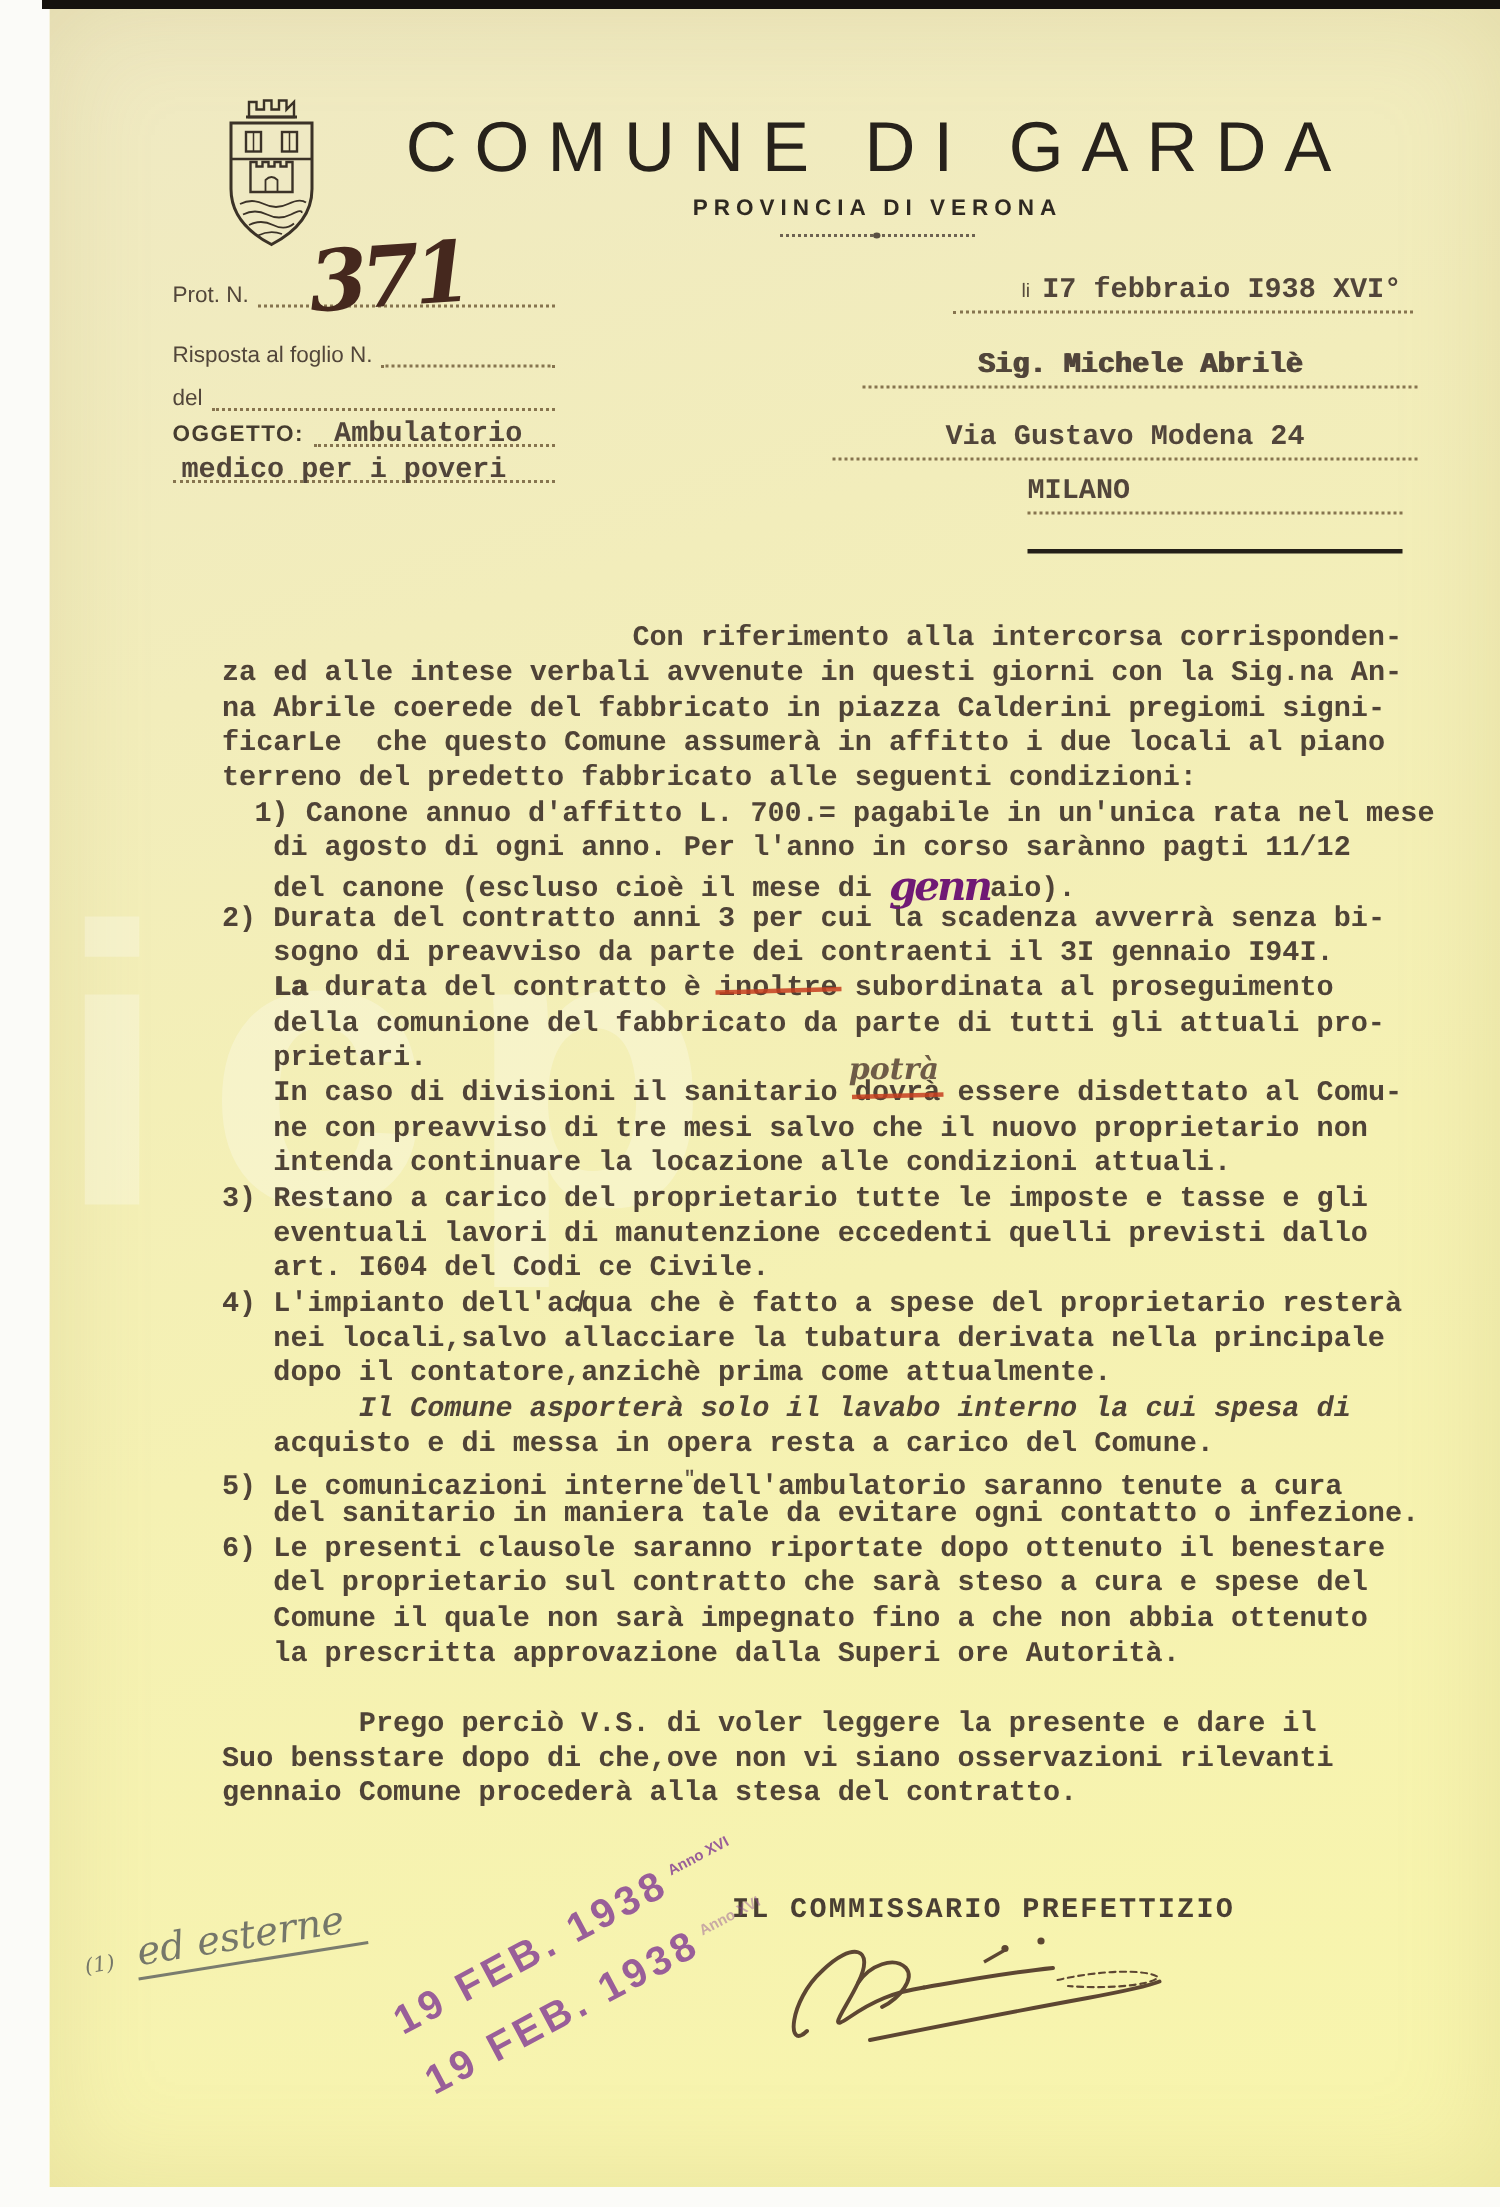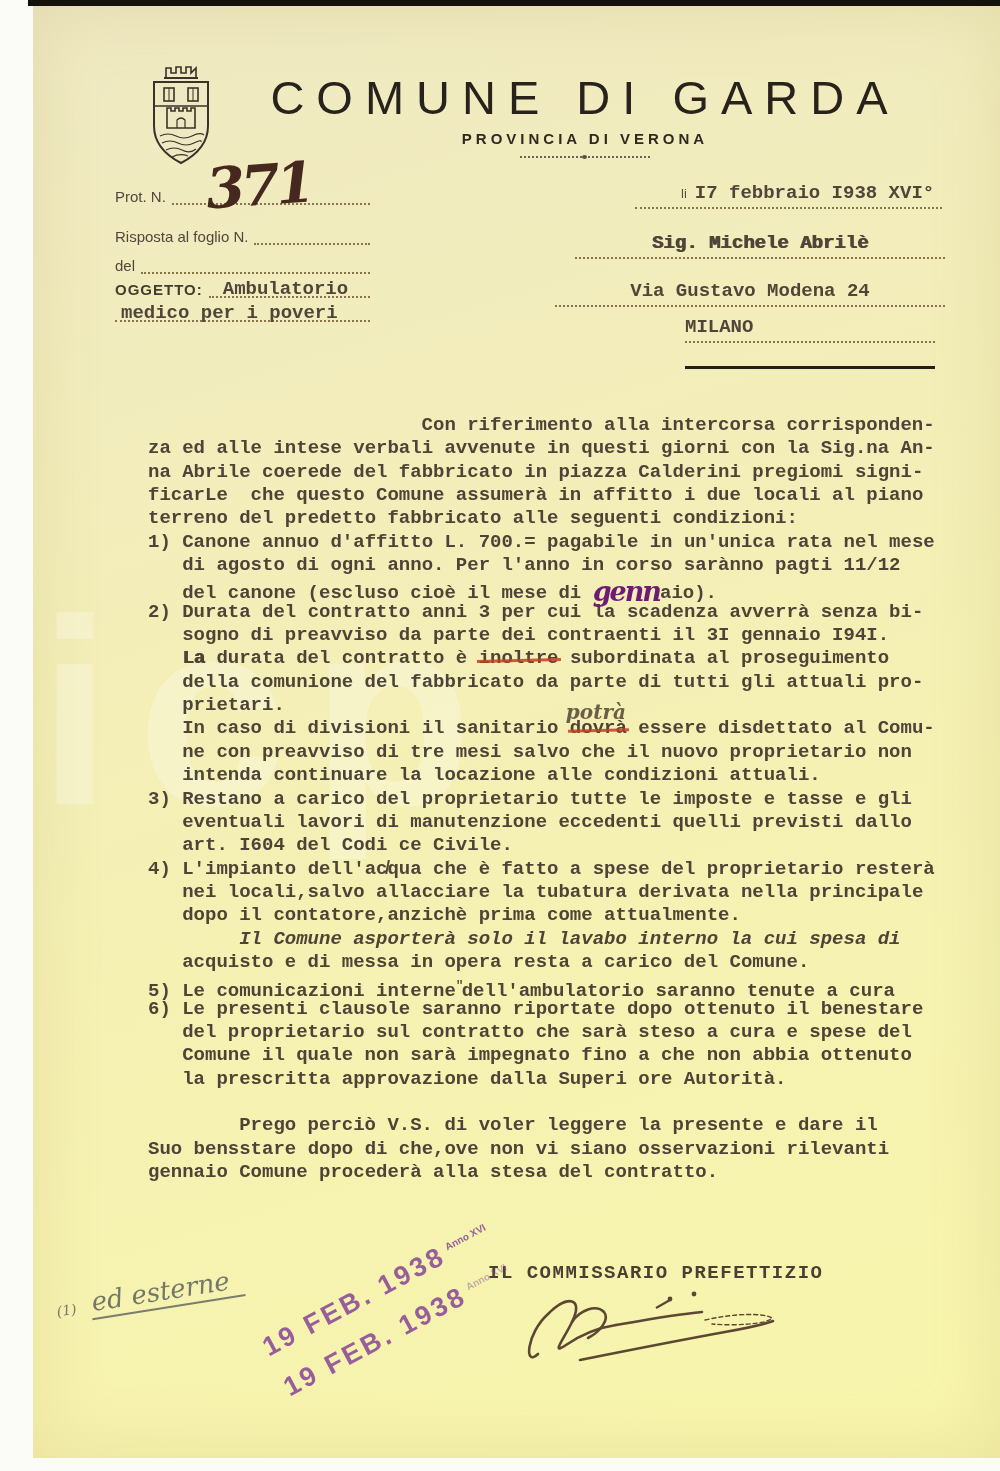--- a/index.html
+++ b/index.html
@@ -193,40 +193,41 @@
     <span class="typed">MILANO</span>
   </div>
   <div class="city-rule"></div>
 
   <div id="letter-body">
       <div class="bline" style="padding-left: 273.6px;"><span>Con riferimento alla intercorsa corrisponden-</span></div>
       <div class="bline" style="padding-left: 0px;"><span>za ed alle intese verbali avvenute in questi giorni con la Sig.na An-</span></div>
       <div class="bline" style="padding-left: 0px;"><span>na Abrile coerede del fabbricato in piazza Calderini pregiomi signi-</span></div>
       <div class="bline" style="padding-left: 0px;"><span>ficarLe  che questo Comune assumerà in affitto i due locali al piano</span></div>
       <div class="bline" style="padding-left: 0px;"><span>terreno del predetto fabbricato alle seguenti condizioni:</span></div>
-      <div class="bline" style="padding-left: 0px;"><span>1) Canone annuo d'affitto L. 700.= pagabile in un'unica rata nel mese</span></div>
+      <div class="bline" style="padding-left: 0px; text-align: center;"><span>1) Canone annuo d'affitto L. 700.= pagabile in un'unica rata nel mese</span></div>
       <div class="bline" style="padding-left: 34.2px;"><span>di agosto di ogni anno. Per l'anno in corso sarànno pagti 11/12</span></div>
       <div class="bline" style="padding-left: 34.2px;"><span>del canone (escluso cioè il mese di </span><span class="hand">genn</span><span>aio).</span></div>
       <div class="bline" style="padding-left: 0px;"><span>2) Durata del contratto anni 3 per cui la scadenza avverrà senza bi-</span></div>
       <div class="bline" style="padding-left: 34.2px;"><span>sogno di preavviso da parte dei contraenti il 3I gennaio I94I.</span></div>
       <div class="bline" style="padding-left: 34.2px;"><span class="ot">La</span><span> durata del contratto è </span><span class="redstrike">inoltre</span><span> subordinata al proseguimento</span></div>
       <div class="bline" style="padding-left: 34.2px;"><span>della comunione del fabbricato da parte di tutti gli attuali pro-</span></div>
       <div class="bline" style="padding-left: 34.2px;"><span>prietari.</span></div>
       <div class="bline" style="padding-left: 34.2px;"><span>In caso di divisioni il sanitario </span><span class="redstrike rel">dovrà<span class="hand-above">potrà</span></span><span> essere disdettato al Comu-</span></div>
       <div class="bline" style="padding-left: 34.2px;"><span>ne con preavviso di tre mesi salvo che il nuovo proprietario non</span></div>
       <div class="bline" style="padding-left: 34.2px;"><span>intenda continuare la locazione alle condizioni attuali.</span></div>
       <div class="bline" style="padding-left: 0px;"><span>3) Restano a carico del proprietario tutte le imposte e tasse e gli</span></div>
       <div class="bline" style="padding-left: 34.2px;"><span>eventuali lavori di manutenzione eccedenti quelli previsti dallo</span></div>
       <div class="bline" style="padding-left: 34.2px;"><span>art. I604 del Codi ce Civile.</span></div>
       <div class="bline" style="padding-left: 0px;"><span>4) L'impianto dell'ac̸qua che è fatto a spese del proprietario resterà</span></div>
       <div class="bline" style="padding-left: 34.2px;"><span>nei locali,salvo allacciare la tubatura derivata nella principale</span></div>
       <div class="bline" style="padding-left: 34.2px;"><span>dopo il contatore,anzichè prima come attualmente.</span></div>
       <div class="bline" style="padding-left: 91.2px; font-style: italic;"><span>Il Comune asporterà solo il lavabo interno la cui spesa di</span></div>
       <div class="bline" style="padding-left: 34.2px;"><span>acquisto e di messa in opera resta a carico del Comune.</span></div>
       <div class="bline" style="padding-left: 0px;"><span>5) Le comunicazioni interne</span><span class="supmark">″</span><span>dell'ambulatorio saranno tenute a cura</span></div>
+      <div class="bline" style="padding-left: 34.2px;"><span>del sanitario in maniera tale da evitare ogni contatto o infezione.</span></div>
       <div class="bline" style="padding-left: 0px;"><span>6) Le presenti clausole saranno riportate dopo ottenuto il benestare</span></div>
       <div class="bline" style="padding-left: 34.2px;"><span>del proprietario sul contratto che sarà steso a cura e spese del</span></div>
       <div class="bline" style="padding-left: 34.2px;"><span>Comune il quale non sarà impegnato fino a che non abbia ottenuto</span></div>
       <div class="bline" style="padding-left: 34.2px;"><span>la prescritta approvazione dalla Superi ore Autorità.</span></div>
       <div class="bline" style="padding-left: 0px;">&nbsp;</div>
       <div class="bline" style="padding-left: 91.2px;"><span>Prego perciò V.S. di voler leggere la presente e dare il</span></div>
       <div class="bline" style="padding-left: 0px;"><span>Suo bensstare dopo di che,ove non vi siano osservazioni rilevanti</span></div>
       <div class="bline" style="padding-left: 0px;"><span>gennaio Comune procederà alla stesa del contratto.</span></div>
     </div>
 

